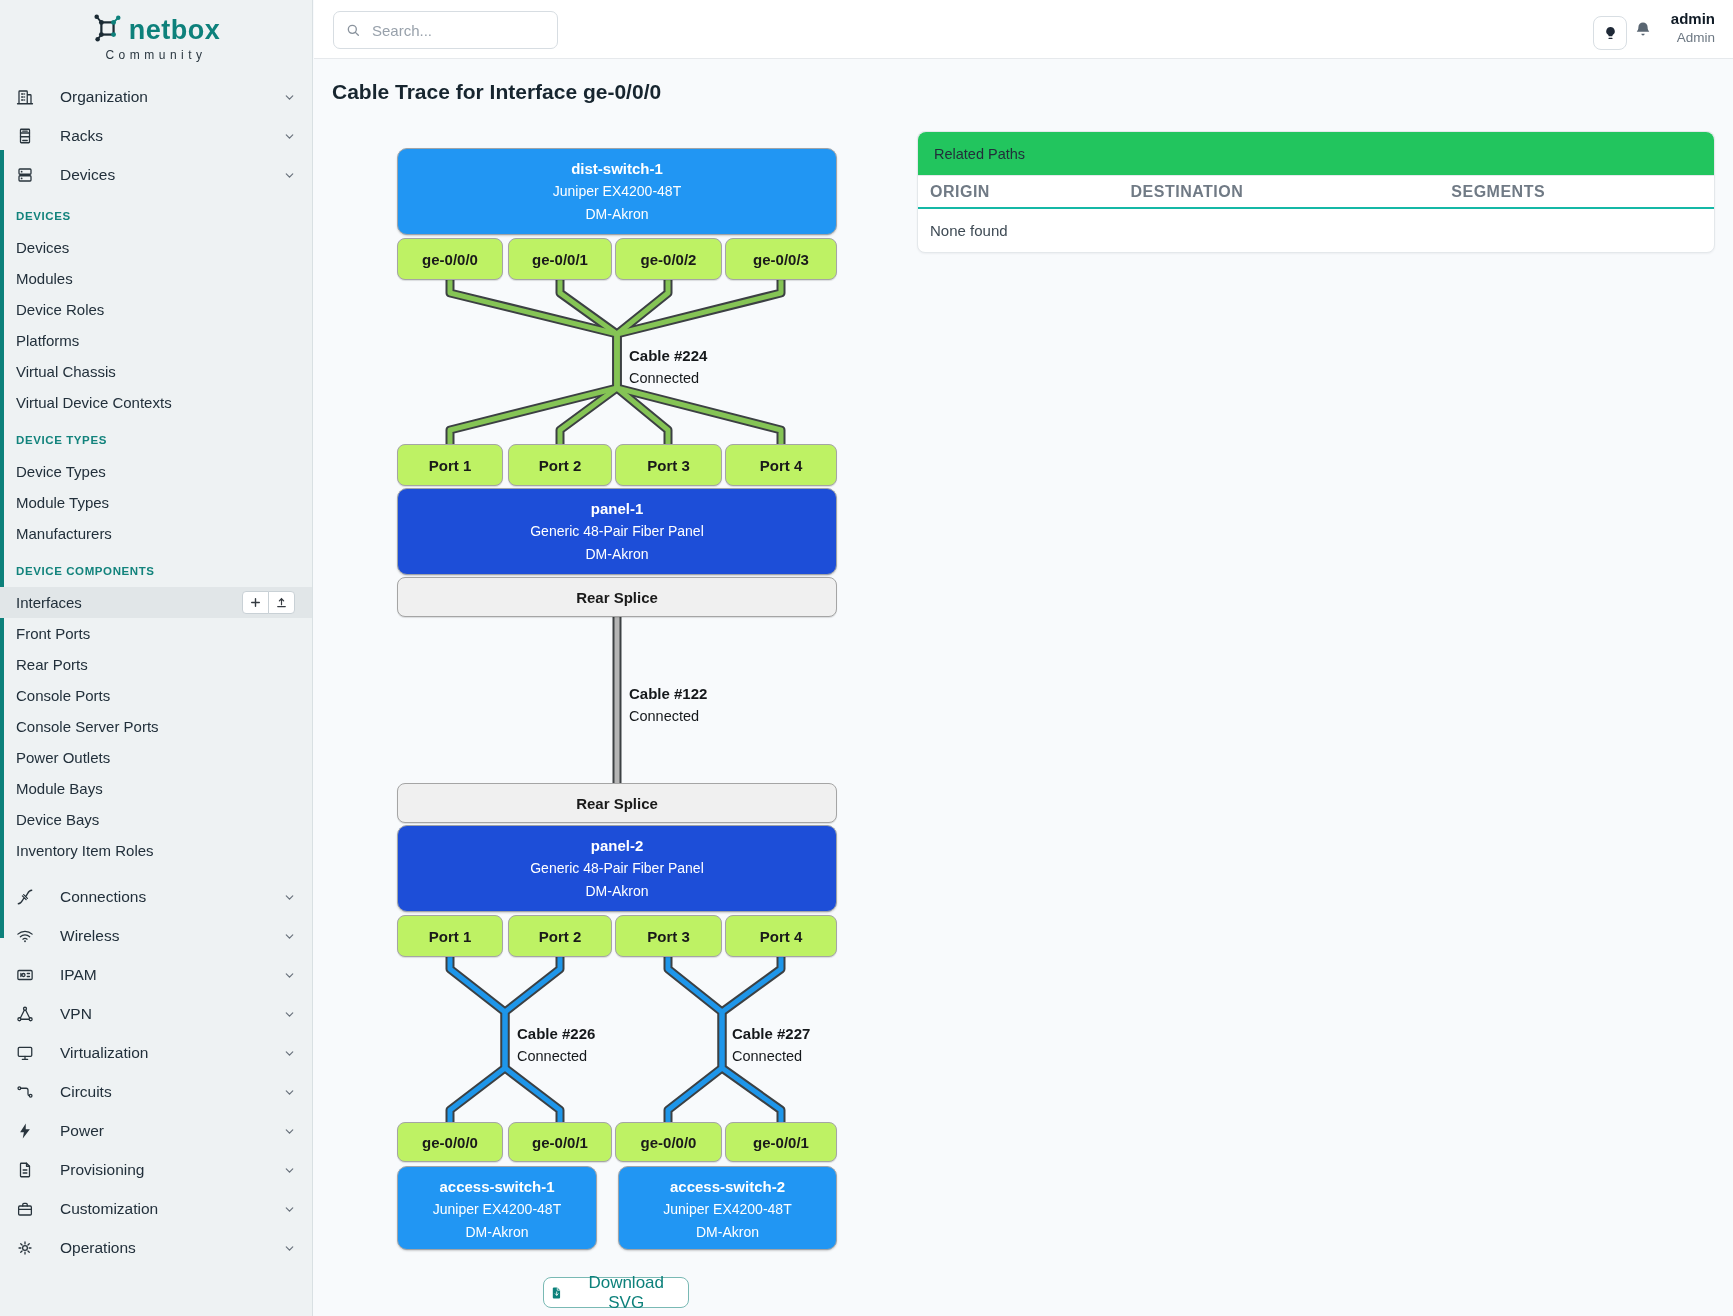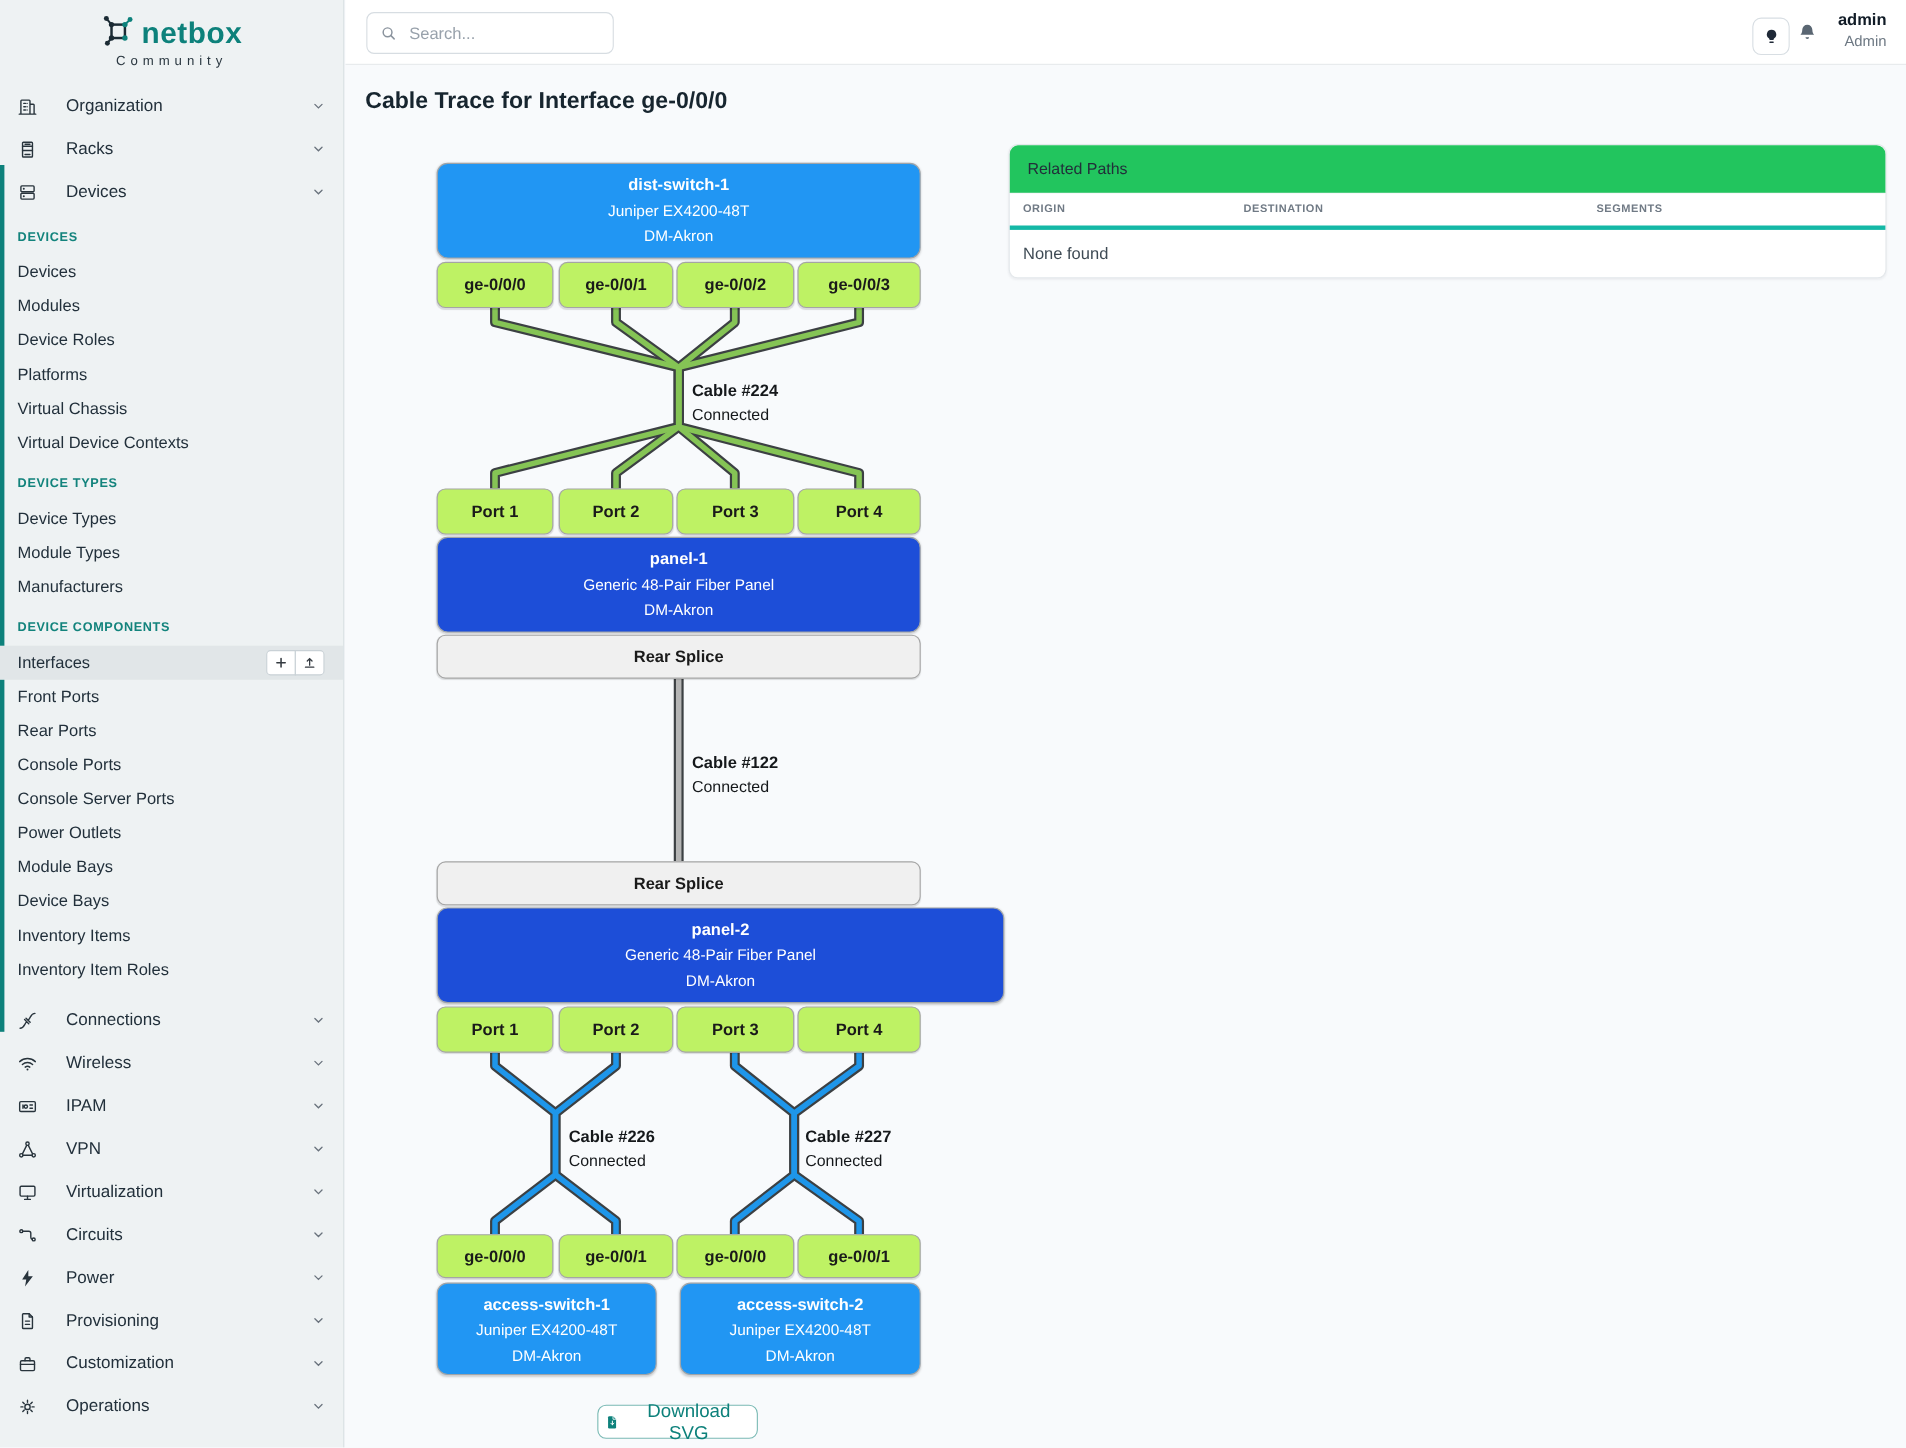--- a/index.html
+++ b/index.html
@@ -57,22 +57,22 @@
 
   
   .title { position:absolute; left:332px; top:80px; font-size:21px; font-weight:bold; color:#17252f; }
 
   
   .card { position:absolute; left:917px; top:131px; width:798px; background:#fff;
     border:1px solid #e4e8eb; border-radius:8px; box-shadow:0 1px 2px rgba(16,24,40,.05); }
   .card-h { height:44px; background:#22c55e; border-bottom:1px solid #e4e8eb;
     border-radius:8px 8px 0 0; display:flex; align-items:center; padding:0 16px;
     font-size:14.5px; font-weight:normal; color:#222f3a; }
-  .thead { display:flex; height:33px; align-items:center; border-bottom:4px solid #14b8a6;
-    font-size:10px; color:#707a85; letter-spacing:.5px; font-weight:bold; }
+  .thead { display:flex; height:33px; align-items:center; border-bottom:2px solid #14b8a6;
+    font-size:16px; color:#707a85; letter-spacing:.5px; font-weight:bold; }
   .col1 { width:26.7%; padding-left:12px; } .col2 { width:40.3%; } .col3 { flex:1; }
   .tbody-row { height:43px; display:flex; align-items:center; padding-left:12px;
     font-size:15px; color:#3e4a54; }
 
   
   .cable-svg { position:absolute; left:0; top:0; pointer-events:none; }
   .tnode { position:absolute; border:1.5px solid #a0a4a8; border-radius:10px; color:#fff;
     text-align:center; padding-top:8px; box-shadow:0 1px 2px rgba(0,0,0,.18); cursor:pointer; }
   .tn-name { font-weight:bold; font-size:15px; line-height:23px; }
   .tn-sub { font-size:14px; line-height:23px; }
@@ -183,21 +183,20 @@
       </button>
     </span>
   </div>
   <div class="sitem">Front Ports</div>
   <div class="sitem">Rear Ports</div>
   <div class="sitem">Console Ports</div>
   <div class="sitem">Console Server Ports</div>
   <div class="sitem">Power Outlets</div>
   <div class="sitem">Module Bays</div>
   <div class="sitem">Device Bays</div>
-  <div class="sitem">Inventory Items</div>
   <div class="sitem">Inventory Item Roles</div>
 
   <div style="height:11px"></div>
 
   <div class="nav-group">
     <span class="gicon">
       <svg viewBox="0 0 24 24" fill="none" stroke="currentColor" stroke-width="1.7" stroke-linecap="round">
         <path d="M3 21c5 0 5-5 8-8M13 11c3-3 3-8 8-8M8.5 10.5l5 5"></path>
           <path d="M10.2 8.8l5 5"></path>
       </svg></span>
@@ -400,21 +399,21 @@
   <div class="tn-sub">DM-Akron</div>
 </div>
 <div class="tport" style="left:397px;top:577px;width:440px;height:40px;background:#f0f0f0">Rear Splice</div>
 
 <div class="clabel" style="left:629px;top:683px">
   <div class="cl-id">Cable #122</div>
   <div class="cl-status">Connected</div>
 </div>
 
 <div class="tport" style="left:397px;top:783px;width:440px;height:40px;background:#f0f0f0">Rear Splice</div>
-<div class="tnode node-panel" style="left:397px;top:825px;width:516px;height:87px">
+<div class="tnode node-panel" style="left:397px;top:825px;width:440px;height:87px">
   <div class="tn-name">panel-2</div>
   <div class="tn-sub">Generic 48-Pair Fiber Panel</div>
   <div class="tn-sub">DM-Akron</div>
 </div>
 <div class="tport" style="left:397px;top:915px;width:106px;height:42px">Port 1</div>
 <div class="tport" style="left:508px;top:915px;width:104px;height:42px">Port 2</div>
 <div class="tport" style="left:615px;top:915px;width:107px;height:42px">Port 3</div>
 <div class="tport" style="left:725px;top:915px;width:112px;height:42px">Port 4</div>
 
 <div class="clabel" style="left:517px;top:1023px">

